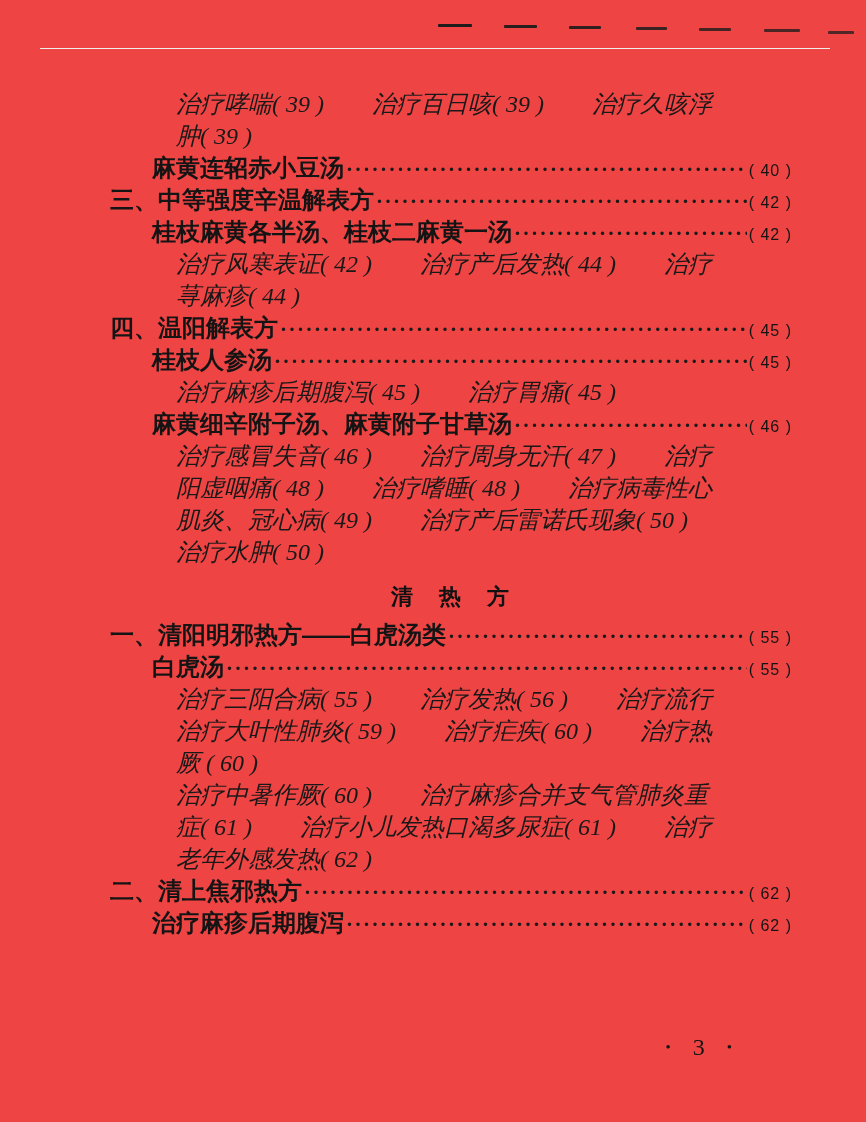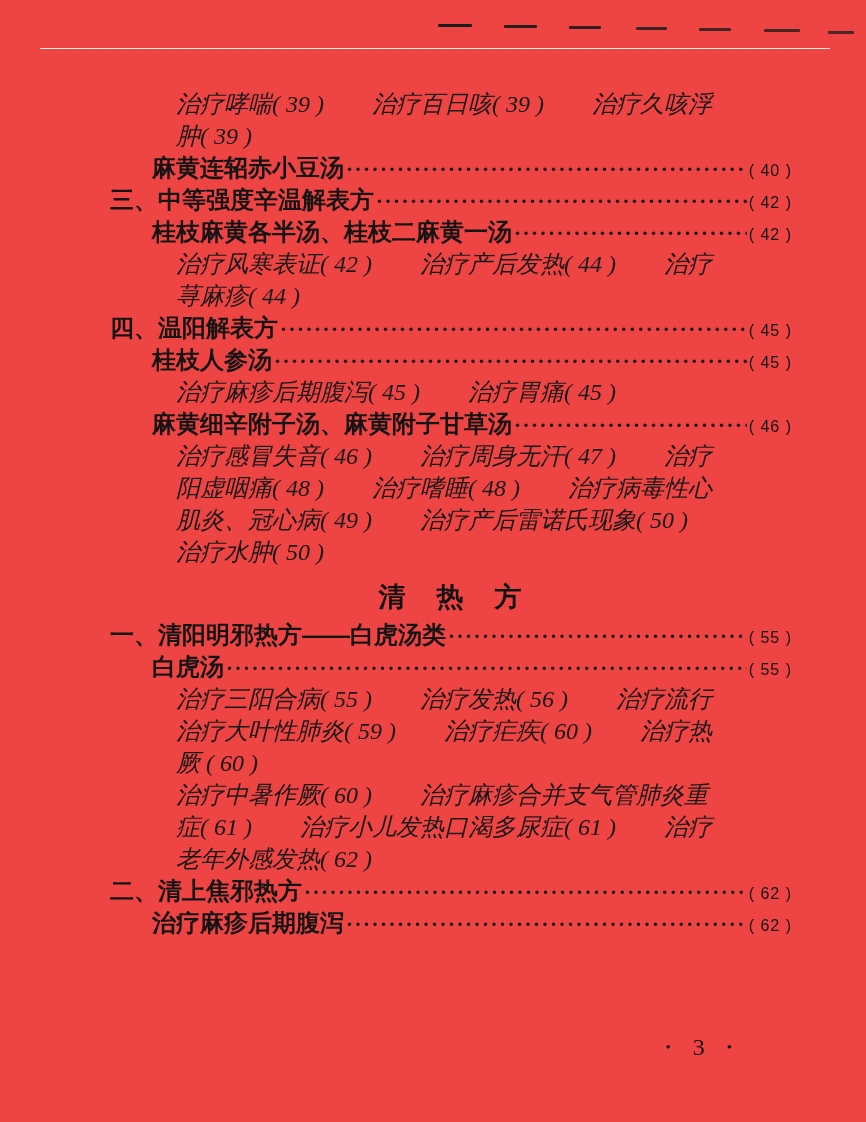--- a/index.html
+++ b/index.html
@@ -26,21 +26,21 @@
   .leader::after{content:"·························································································";letter-spacing:1.5px;font-size:21px;font-weight:700;}
   .pg{flex:0 0 auto;font-family:Liberation Sans, sans-serif;font-weight:400;font-size:16px;letter-spacing:1px;}
 
   .section{padding-left:0;}
   .section .t{font-family:"Liberation Sans","DejaVu Sans",sans-serif;font-weight:700;}
   .formula{padding-left:42px;}
   .formula .t{font-family:Liberation Serif, serif;font-weight:700;}
   .sub{padding-left:66px;}
   .sub .t{font-style:italic;font-weight:400;color:#181818;}
 
-  .part-heading{height:44px;line-height:44px;margin-top:7px;text-align:center;font-size:27px;font-weight:600;color:#111;letter-spacing:2px;}
+  .part-heading{height:44px;line-height:44px;margin-top:7px;text-align:center;font-size:22px;font-weight:600;color:#111;letter-spacing:2px;}
 
   .footer{position:absolute;top:1032px;right:134px;font-size:22px;color:#141414;display:flex;align-items:center;}
   .footer .dot{font-size:15px;line-height:30px;}
   .footer .num{margin:0 22px;font-size:24px;}
 </style>
 </head>
 <body>
 
 <div class="page">
 

